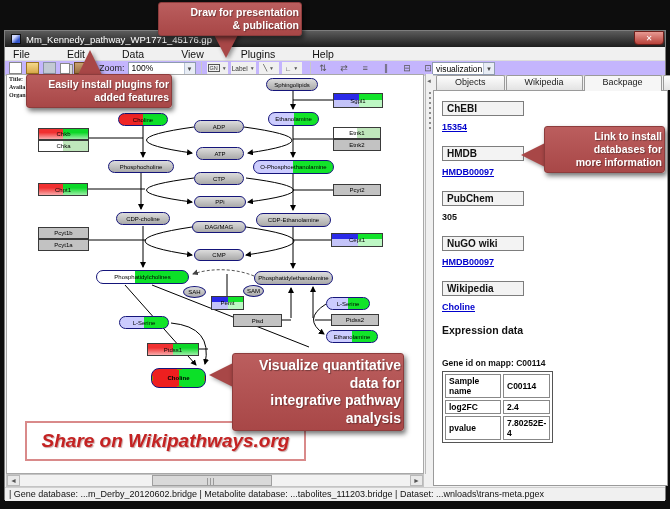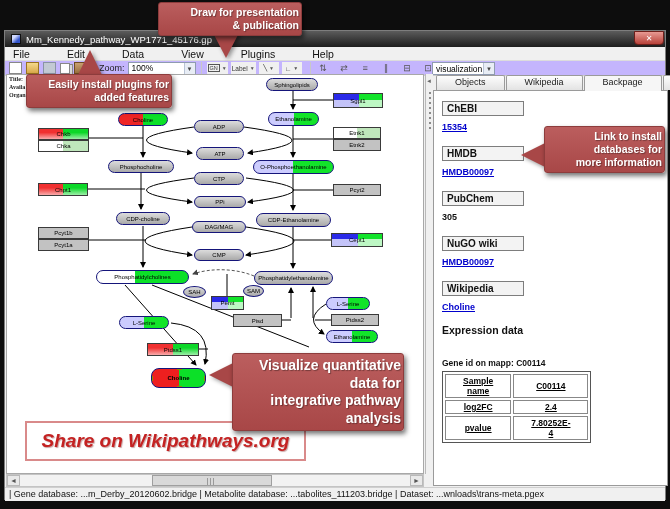--- a/index.html
+++ b/index.html
@@ -71,21 +71,21 @@
   .tab.active { background:#f6f6f6; font-weight:normal; height:16px; position:relative; z-index:2; }
   #panel-body { position:absolute; left:0px; top:16px; width:235px; height:396px; background:#ffffff; border:1px solid #9a9a9a; overflow:hidden; padding:10px 0 0 8px; }
   .bp-header { width:82px; border:1px solid #7d7d7d; background:#f3f3f3; font-size:10px; font-weight:bold; color:#111; padding:1px 4px; margin-top:14px; }
   .bp-section:first-child .bp-header { margin-top:0; }
   .bp-value { margin-top:6px; font-size:9px; font-weight:bold; }
   .bp-value a { color:#0000cc; text-decoration:underline; }
   .bp-value.plain { color:#111; }
   #expression-heading { margin-top:12px; font-size:10.5px; font-weight:bold; color:#111; }
   #gene-id-label { margin-top:22px; font-size:8.5px; font-weight:bold; color:#111; }
   #expr-table { margin-top:3px; border:1px solid #555; border-spacing:2px; background:#fff; }
-  #expr-table td { border:1px solid #888; font-size:8.5px; font-weight:bold; text-align:center; padding:1px 17px; height:12px;text-decoration:underline; }
+  #expr-table td { border:1px solid #888; font-size:8.5px; font-weight:bold; text-align:left; padding:1px 3px; height:12px; }
   #expr-table td.c1 { width:56px; } #expr-table td.c2 { width:46px; }
 
   
   #statusbar { position:absolute; left:0; top:456px; width:100%; height:14px; background:#f0f0f0; border-top:1px solid #cfcfcf; font-size:9px; color:#111; line-height:13px; padding-left:4px; white-space:nowrap; overflow:hidden; }
 
   
   .callout { position:absolute; background:linear-gradient(#bb5e5e,#a84747); border:1px solid #8d3c3c; border-radius:3px; color:#fff; font-weight:bold; font-size:10px; text-align:right; padding:3px 2px; white-space:pre-line; line-height:1.25; box-shadow:2px 3px 5px rgba(0,0,0,.55); z-index:50; text-shadow:1px 1px 1px rgba(0,0,0,.35); }
   .co-arrow { position:absolute; width:0; height:0; z-index:49; filter:drop-shadow(2px 2px 2px rgba(0,0,0,.4)); }
   #c-draw { left:158px; top:2px; width:144px; font-size:10.5px; }
   #a-draw { left:212px; top:31px; border-left:14px solid transparent; border-right:14px solid transparent; border-top:27px solid #a84747; }

